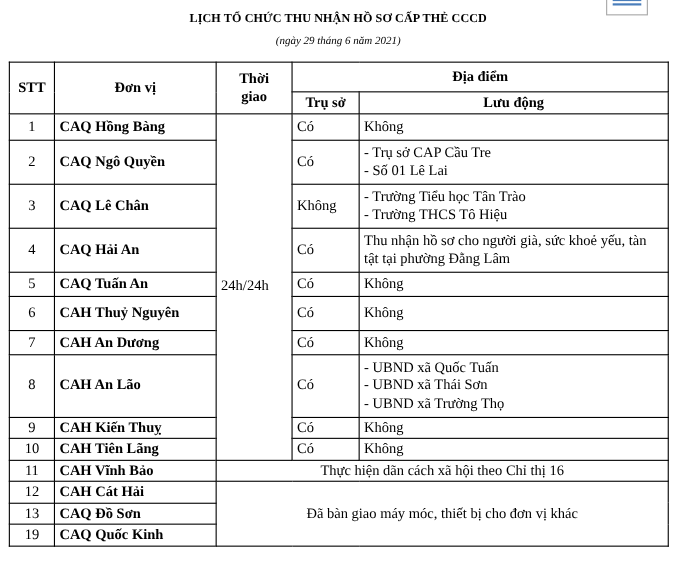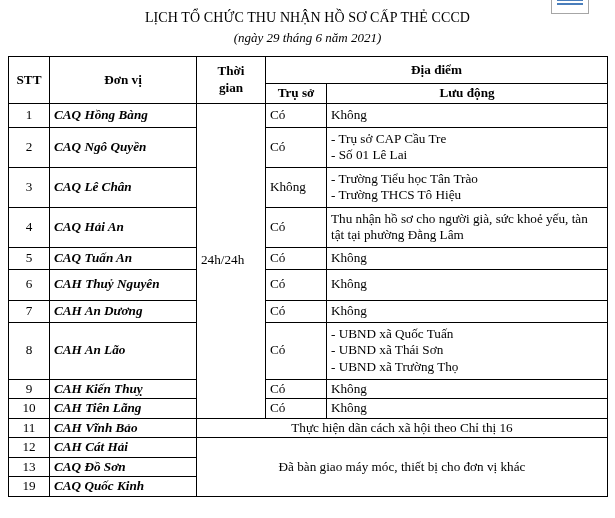--- a/index.html
+++ b/index.html
@@ -41,29 +41,29 @@
     background: #4a7ebb;
     margin-bottom: 2px;
   }
 
   
   .doc-head {
     padding-top: 9px;
     text-align: center;
   }
   .doc-head .line {
-    font-weight: normal;
-    font-size: 14px;
+    font-weight: bold;
+    font-size: 11px;
     line-height: 17px;
     letter-spacing: .1px;
     white-space: nowrap;
   }
   .doc-head .subtitle {
     font-style: italic;
-    font-size: 13px;
+    font-size: 10px;
     line-height: 19px;
     padding-top: 2px;
   }
 
   
   .table-wrap {
     margin: 9px 0 0 8px;
     width: 599px;
   }
   table.sched {
@@ -86,21 +86,21 @@
 
   
   col.c-stt  { width: 41px; }
   col.c-unit { width: 147px; }
   col.c-time { width: 69px; }
   col.c-hq   { width: 61px; }
   col.c-mob  { width: 281px; }
 
   
   .ctr   { }
-  .unit  { font-weight: bold; text-align: left; padding-left: 9px; font-style: italic; }
+  .unit  { font-weight: bold; text-align: left; padding-left: 9px; }
   .stt   { text-align: center; }
   .mob   { text-align: left; padding-left: 6px; }
   .mob .li { white-space: nowrap; }
   .time  { text-align: left; }
   .wide  { text-align: center; }
 
   .hdr-tall { height: 24px; }
 </style>
 </head>
 <body>
@@ -125,21 +125,21 @@
         <col class="c-time">
         <col class="c-hq">
         <col class="c-mob">
     </colgroup>
     <thead>
       <tr>
         <th rowspan="2">STT</th>
         <th rowspan="2">Đơn vị</th>
         <th rowspan="2">
           <div>Thời</div>
-          <div>gian</div>
+          <div>giao</div>
         </th>
         <th colspan="2" class="hdr-tall">Địa điểm</th>
       </tr>
       <tr>
         <th>Trụ sở</th>
         <th>Lưu động</th>
       </tr>
     </thead>
     <tbody>
 

